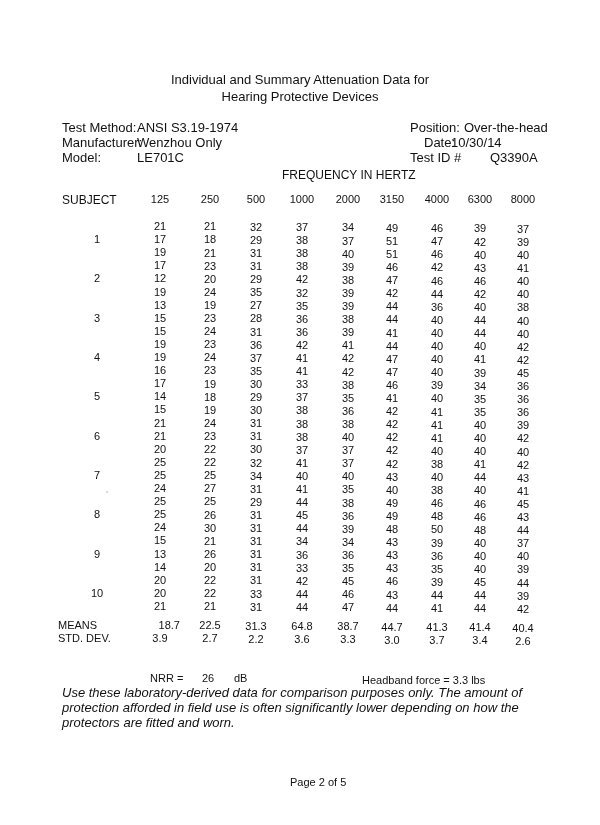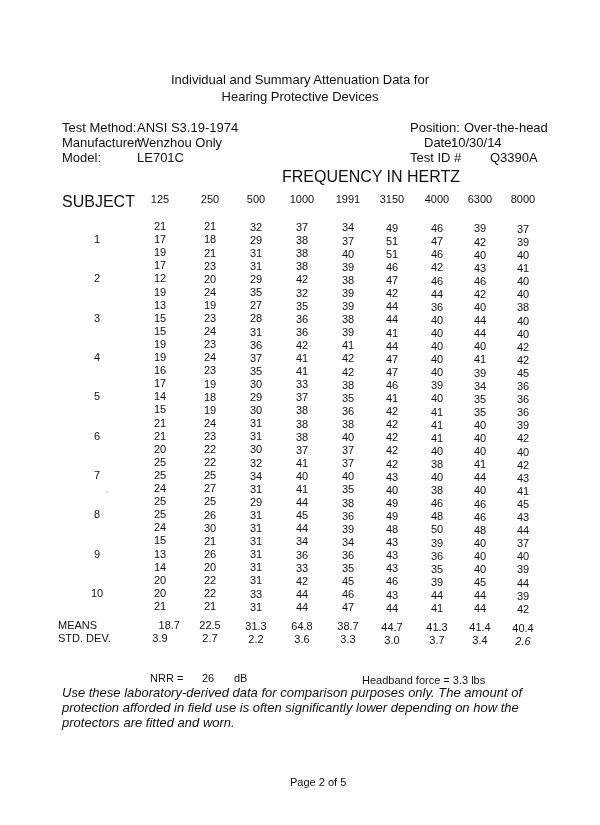--- a/index.html
+++ b/index.html
@@ -1,21 +1,21 @@
 <!DOCTYPE html>
 <html><head>
 <meta charset="utf-8">
 <style>
   html, body { margin: 0; padding: 0; background: #ffffff; }
   body { width: 600px; height: 825px; position: relative; overflow: hidden;
          font-family: "Liberation Sans", sans-serif; color: #111; }
   .abs { position: absolute; white-space: nowrap; }
   .title { left: 0; width: 600px; text-align: center; font-size: 13px; line-height: 16px; }
   .meta { font-size: 13px; line-height: 15px; }
-  .hdr { font-size: 16px; }
+  .hdr { font-size: 12px; }
   .cell { font-size: 11px; text-align: center; width: 40px; }
   .subj { font-size: 11px; text-align: center; width: 20px; }
   .lbl { font-size: 11px; }
   .disclaimer { left: 62px; top: 685px; width: 480px; font-size: 13px; font-style: italic;
                 line-height: 15px; white-space: normal; }
   .scan-dot { position: absolute; width: 2px; height: 2px; background: #ccc; border-radius: 1px; }
 </style>
 </head>
 <body>
 
@@ -37,21 +37,21 @@
 <div class="abs meta" style="left:490px;top:150px;">Q3390A</div>
 
 <div class="abs hdr" style="left:282px;top:168px;">FREQUENCY IN HERTZ</div>
 
 <div class="abs hdr" style="left:62px;top:193px;">SUBJECT</div>
 <div id="freq-headers">
     <div class="abs cell" style="left: 140px; top: 193px;">125</div>
     <div class="abs cell" style="left: 190px; top: 193px;">250</div>
     <div class="abs cell" style="left: 236px; top: 193px;">500</div>
     <div class="abs cell" style="left: 282px; top: 193px;">1000</div>
-    <div class="abs cell" style="left: 328px; top: 193px;">1991</div>
+    <div class="abs cell" style="left: 328px; top: 193px;">2000</div>
     <div class="abs cell" style="left: 372px; top: 193px;">3150</div>
     <div class="abs cell" style="left: 417px; top: 193px;">4000</div>
     <div class="abs cell" style="left: 460px; top: 193px;">6300</div>
     <div class="abs cell" style="left: 503px; top: 193px;">8000</div>
   </div>
 
 <div id="table-body">
     <div class="abs cell" style="left: 140px; top: 220px;">21</div>
     <div class="abs cell" style="left: 190px; top: 220.35px;">21</div>
     <div class="abs cell" style="left: 236px; top: 220.7px;">32</div>
@@ -347,21 +347,21 @@
     <div class="abs cell" style="left: 460px; top: 621.45px;">41.4</div>
     <div class="abs cell" style="left: 503px; top: 621.8px;">40.4</div>
     <div class="abs cell" style="left: 140px; top: 632px;">3.9</div>
     <div class="abs cell" style="left: 190px; top: 632.35px;">2.7</div>
     <div class="abs cell" style="left: 236px; top: 632.7px;">2.2</div>
     <div class="abs cell" style="left: 282px; top: 633.05px;">3.6</div>
     <div class="abs cell" style="left: 328px; top: 633.4px;">3.3</div>
     <div class="abs cell" style="left: 372px; top: 633.75px;">3.0</div>
     <div class="abs cell" style="left: 417px; top: 634.1px;">3.7</div>
     <div class="abs cell" style="left: 460px; top: 634.45px;">3.4</div>
-    <div class="abs cell" style="left: 503px; top: 634.8px; font-style: italic;">2.6</div>
+    <div class="abs cell" style="left: 503px; top: 634.8px;">2.6</div>
   </div>
 
 <div class="abs lbl" style="left:150px;top:672px;">NRR =</div>
 <div class="abs lbl" style="left:202px;top:672px;">26</div>
 <div class="abs lbl" style="left:234px;top:672px;">dB</div>
 <div class="abs lbl" style="left:362px;top:674px;">Headband force = 3.3 lbs</div>
 
 <div class="abs disclaimer">Use these laboratory-derived data for comparison purposes only.  The amount of protection afforded in field use is often significantly lower depending on how the protectors are fitted and worn.</div>
 
 <div class="abs lbl" style="left:290px;top:776px;">Page 2 of 5</div>

